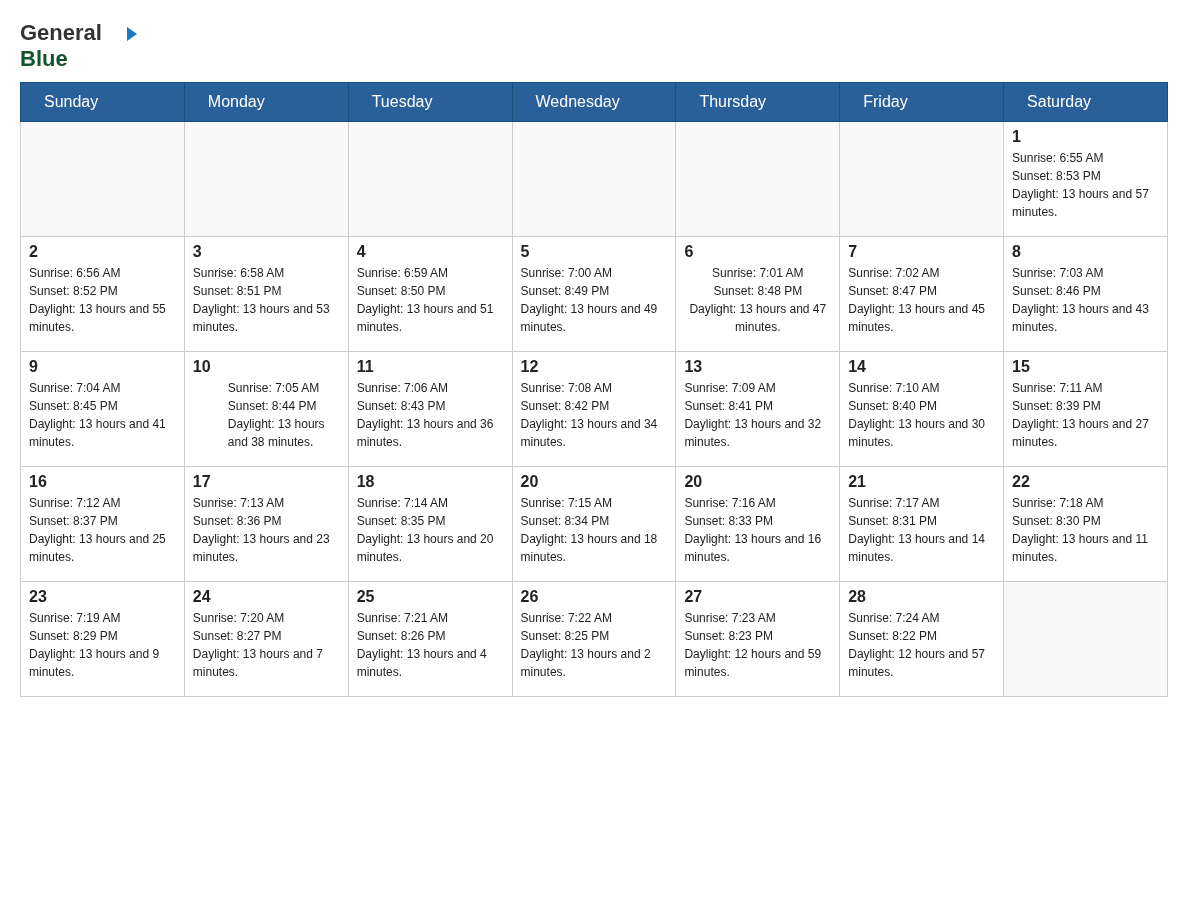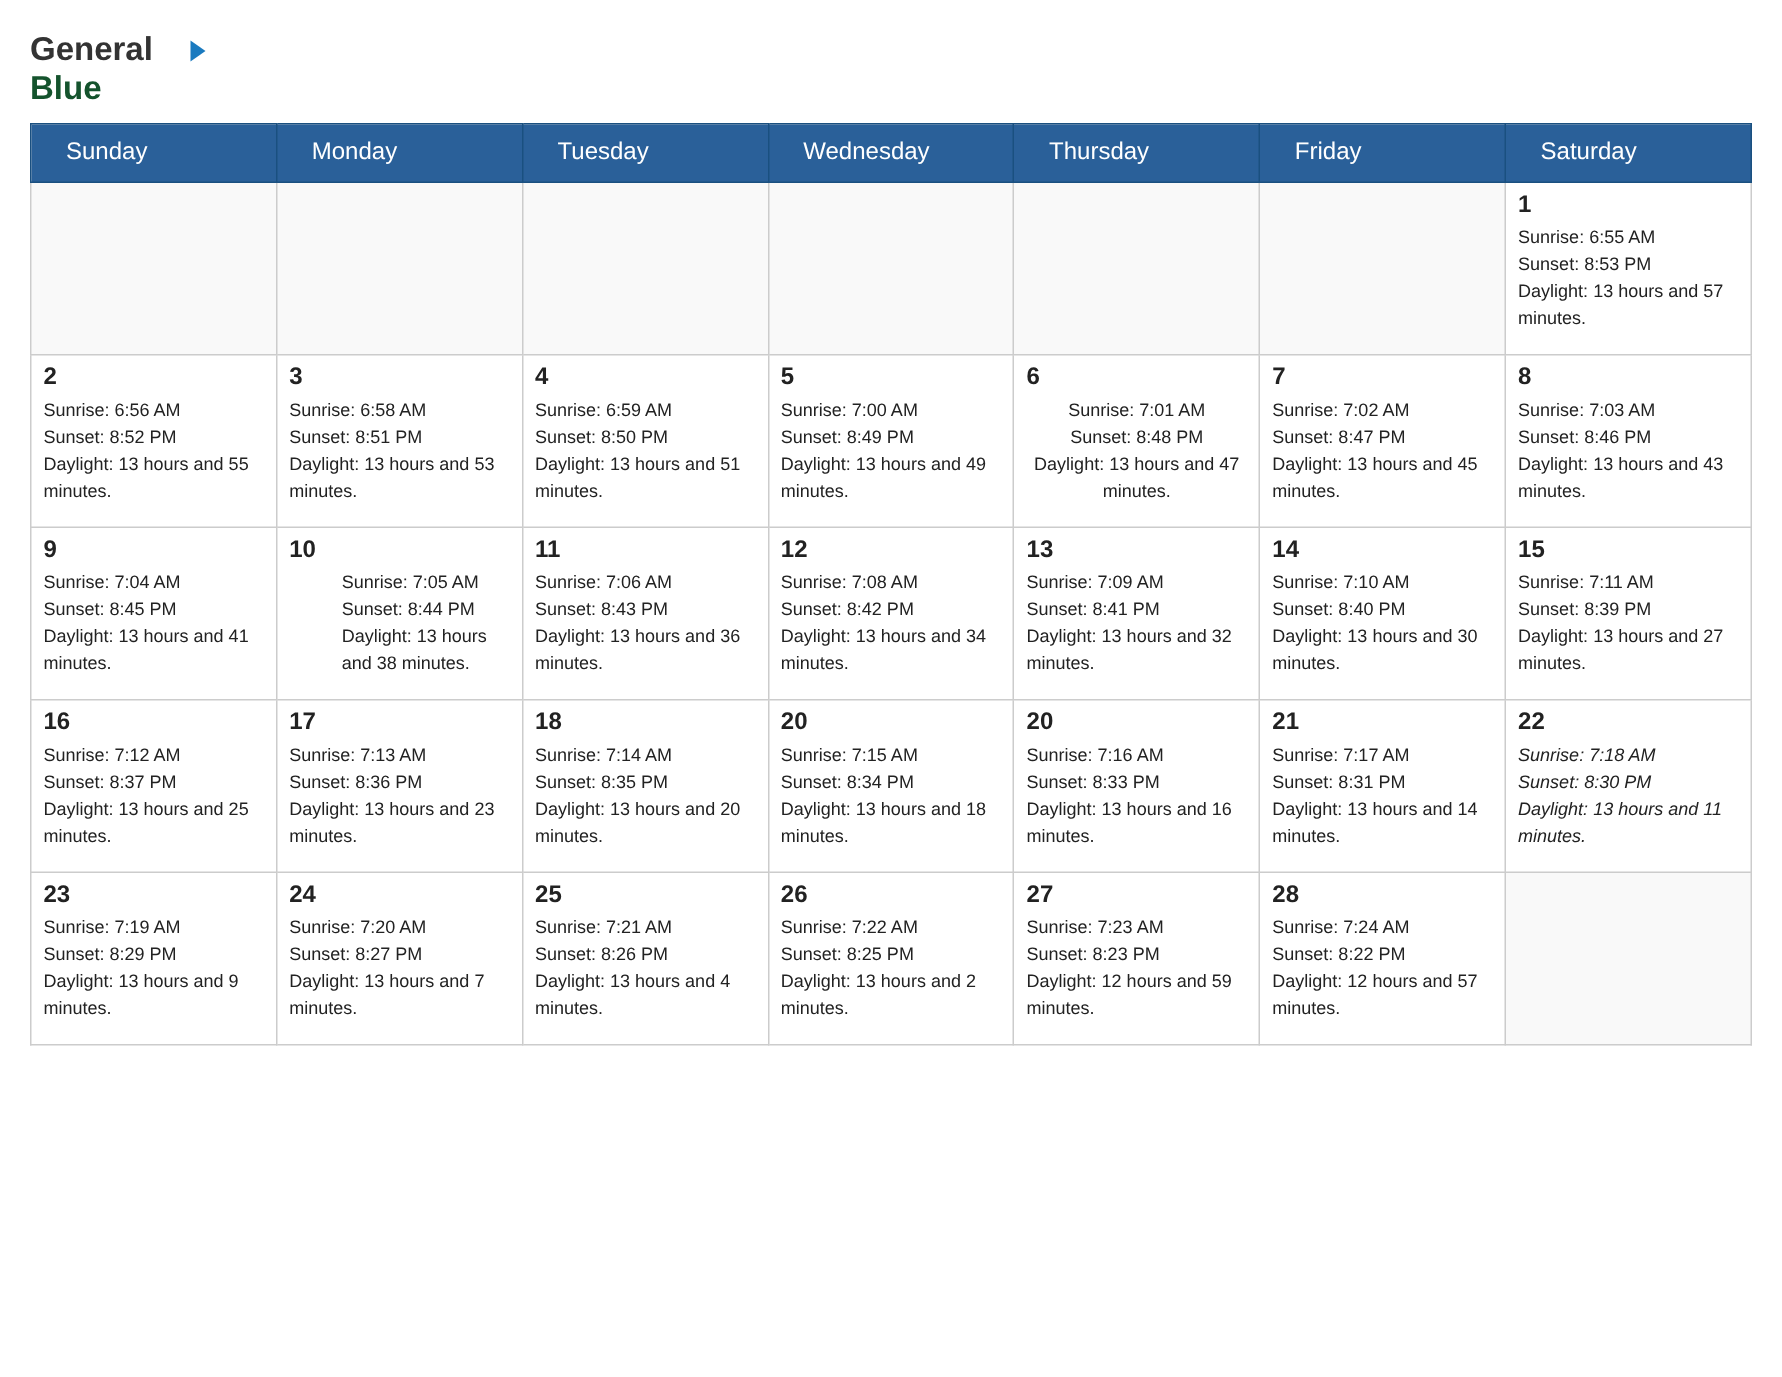--- a/index.html
+++ b/index.html
@@ -262,21 +262,21 @@
 Daylight: 13 hours and 16 minutes.</div>
         </td>
         <td>
           <span class="day-number">21</span>
           <div class="day-info" style="white-space: pre-line;">Sunrise: 7:17 AM
 Sunset: 8:31 PM
 Daylight: 13 hours and 14 minutes.</div>
         </td>
         <td>
           <span class="day-number">22</span>
-          <div class="day-info" style="white-space: pre-line; font-style: italic;">Sunrise: 7:18 AM
+          <div class="day-info" style="white-space: pre-line;">Sunrise: 7:18 AM
 Sunset: 8:30 PM
 Daylight: 13 hours and 11 minutes.</div>
         </td>
       </tr>
       <tr class="week-row">
         <td>
           <span class="day-number">23</span>
           <div class="day-info" style="white-space: pre-line;">Sunrise: 7:19 AM
 Sunset: 8:29 PM
 Daylight: 13 hours and 9 minutes.</div>

